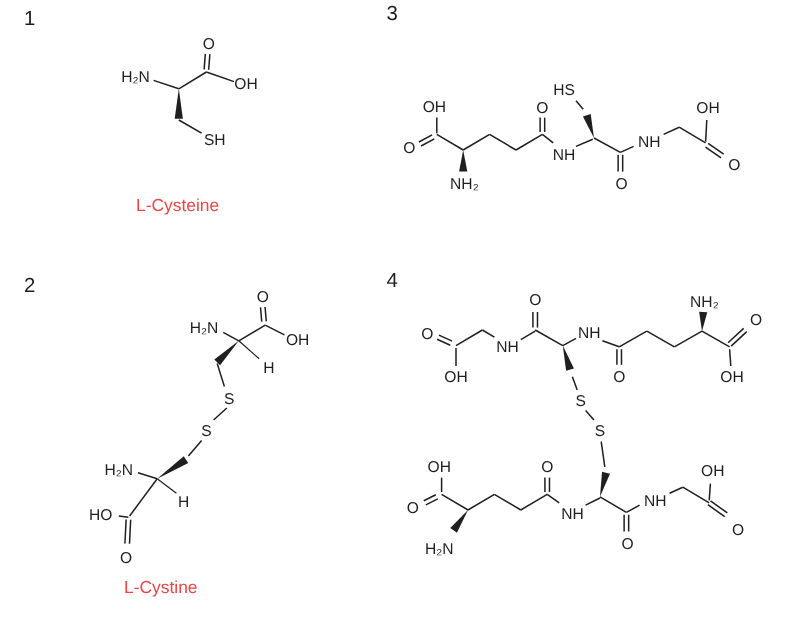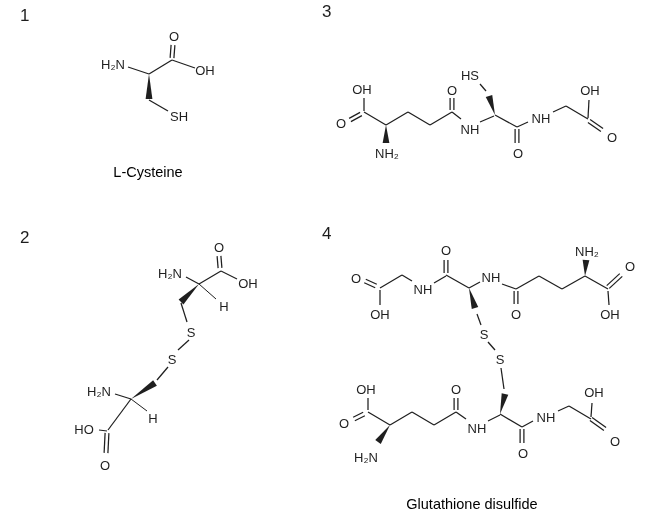--- a/index.html
+++ b/index.html
@@ -1,21 +1,21 @@
 <!DOCTYPE html>
 <html><head>
 <meta charset="utf-8">
 <style>
   html,body{margin:0;padding:0;background:#ffffff;}
   body{width:659px;height:518px;position:relative;overflow:hidden;
        font-family:"Liberation Sans", sans-serif;color:#1d1d1d;}
   .canvas{position:absolute;left:0;top:0;width:659px;height:518px;}
   svg{position:absolute;left:0;top:0;}
   .num{position:absolute;font-size:17px;color:#1d1d1d;}
-  .name{position:absolute;font-size:14.5px;color:#000000;text-align:center;}
+  .name{position:absolute;font-size:14.5px;color:#ef4444;text-align:center;}
 </style>
 </head>
 <body>
 
 <div class="canvas">
   <svg id="mol-canvas" width="659" height="518" viewBox="0 0 659 518">
       <g>
         <line x1="128" y1="67" x2="149" y2="74" stroke="#1f1f1f" stroke-width="1.25"></line>
         <line x1="149" y1="74" x2="172" y2="60" stroke="#1f1f1f" stroke-width="1.25"></line>
         <line x1="173.89440352245302" y1="58.145723347881" x2="174.89440352245302" y2="45.145723347881" stroke="#1f1f1f" stroke-width="1.25"></line>
@@ -162,14 +162,14 @@
         <text x="615" y="441" text-anchor="middle" dominant-baseline="central" fill="#1f1f1f" font-size="13" font-family="&quot;Liberation Sans&quot;, sans-serif">O</text>
       </g>
     </svg>
 
   <div class="num" style="left:20px;top:6px">1</div>
   <div class="num" style="left:20px;top:228px">2</div>
   <div class="num" style="left:322px;top:2px">3</div>
   <div class="num" style="left:322px;top:224px">4</div>
 
   <div class="name" style="left:88px;top:164px;width:120px">L-Cysteine</div>
-  <div class="name" style="left:377px;top:496px;width:190px">Glutathione disulfide</div>
+  <div class="name" style="left:74px;top:482px;width:120px">L-Cystine</div>
 </div>
 
 </body></html>

